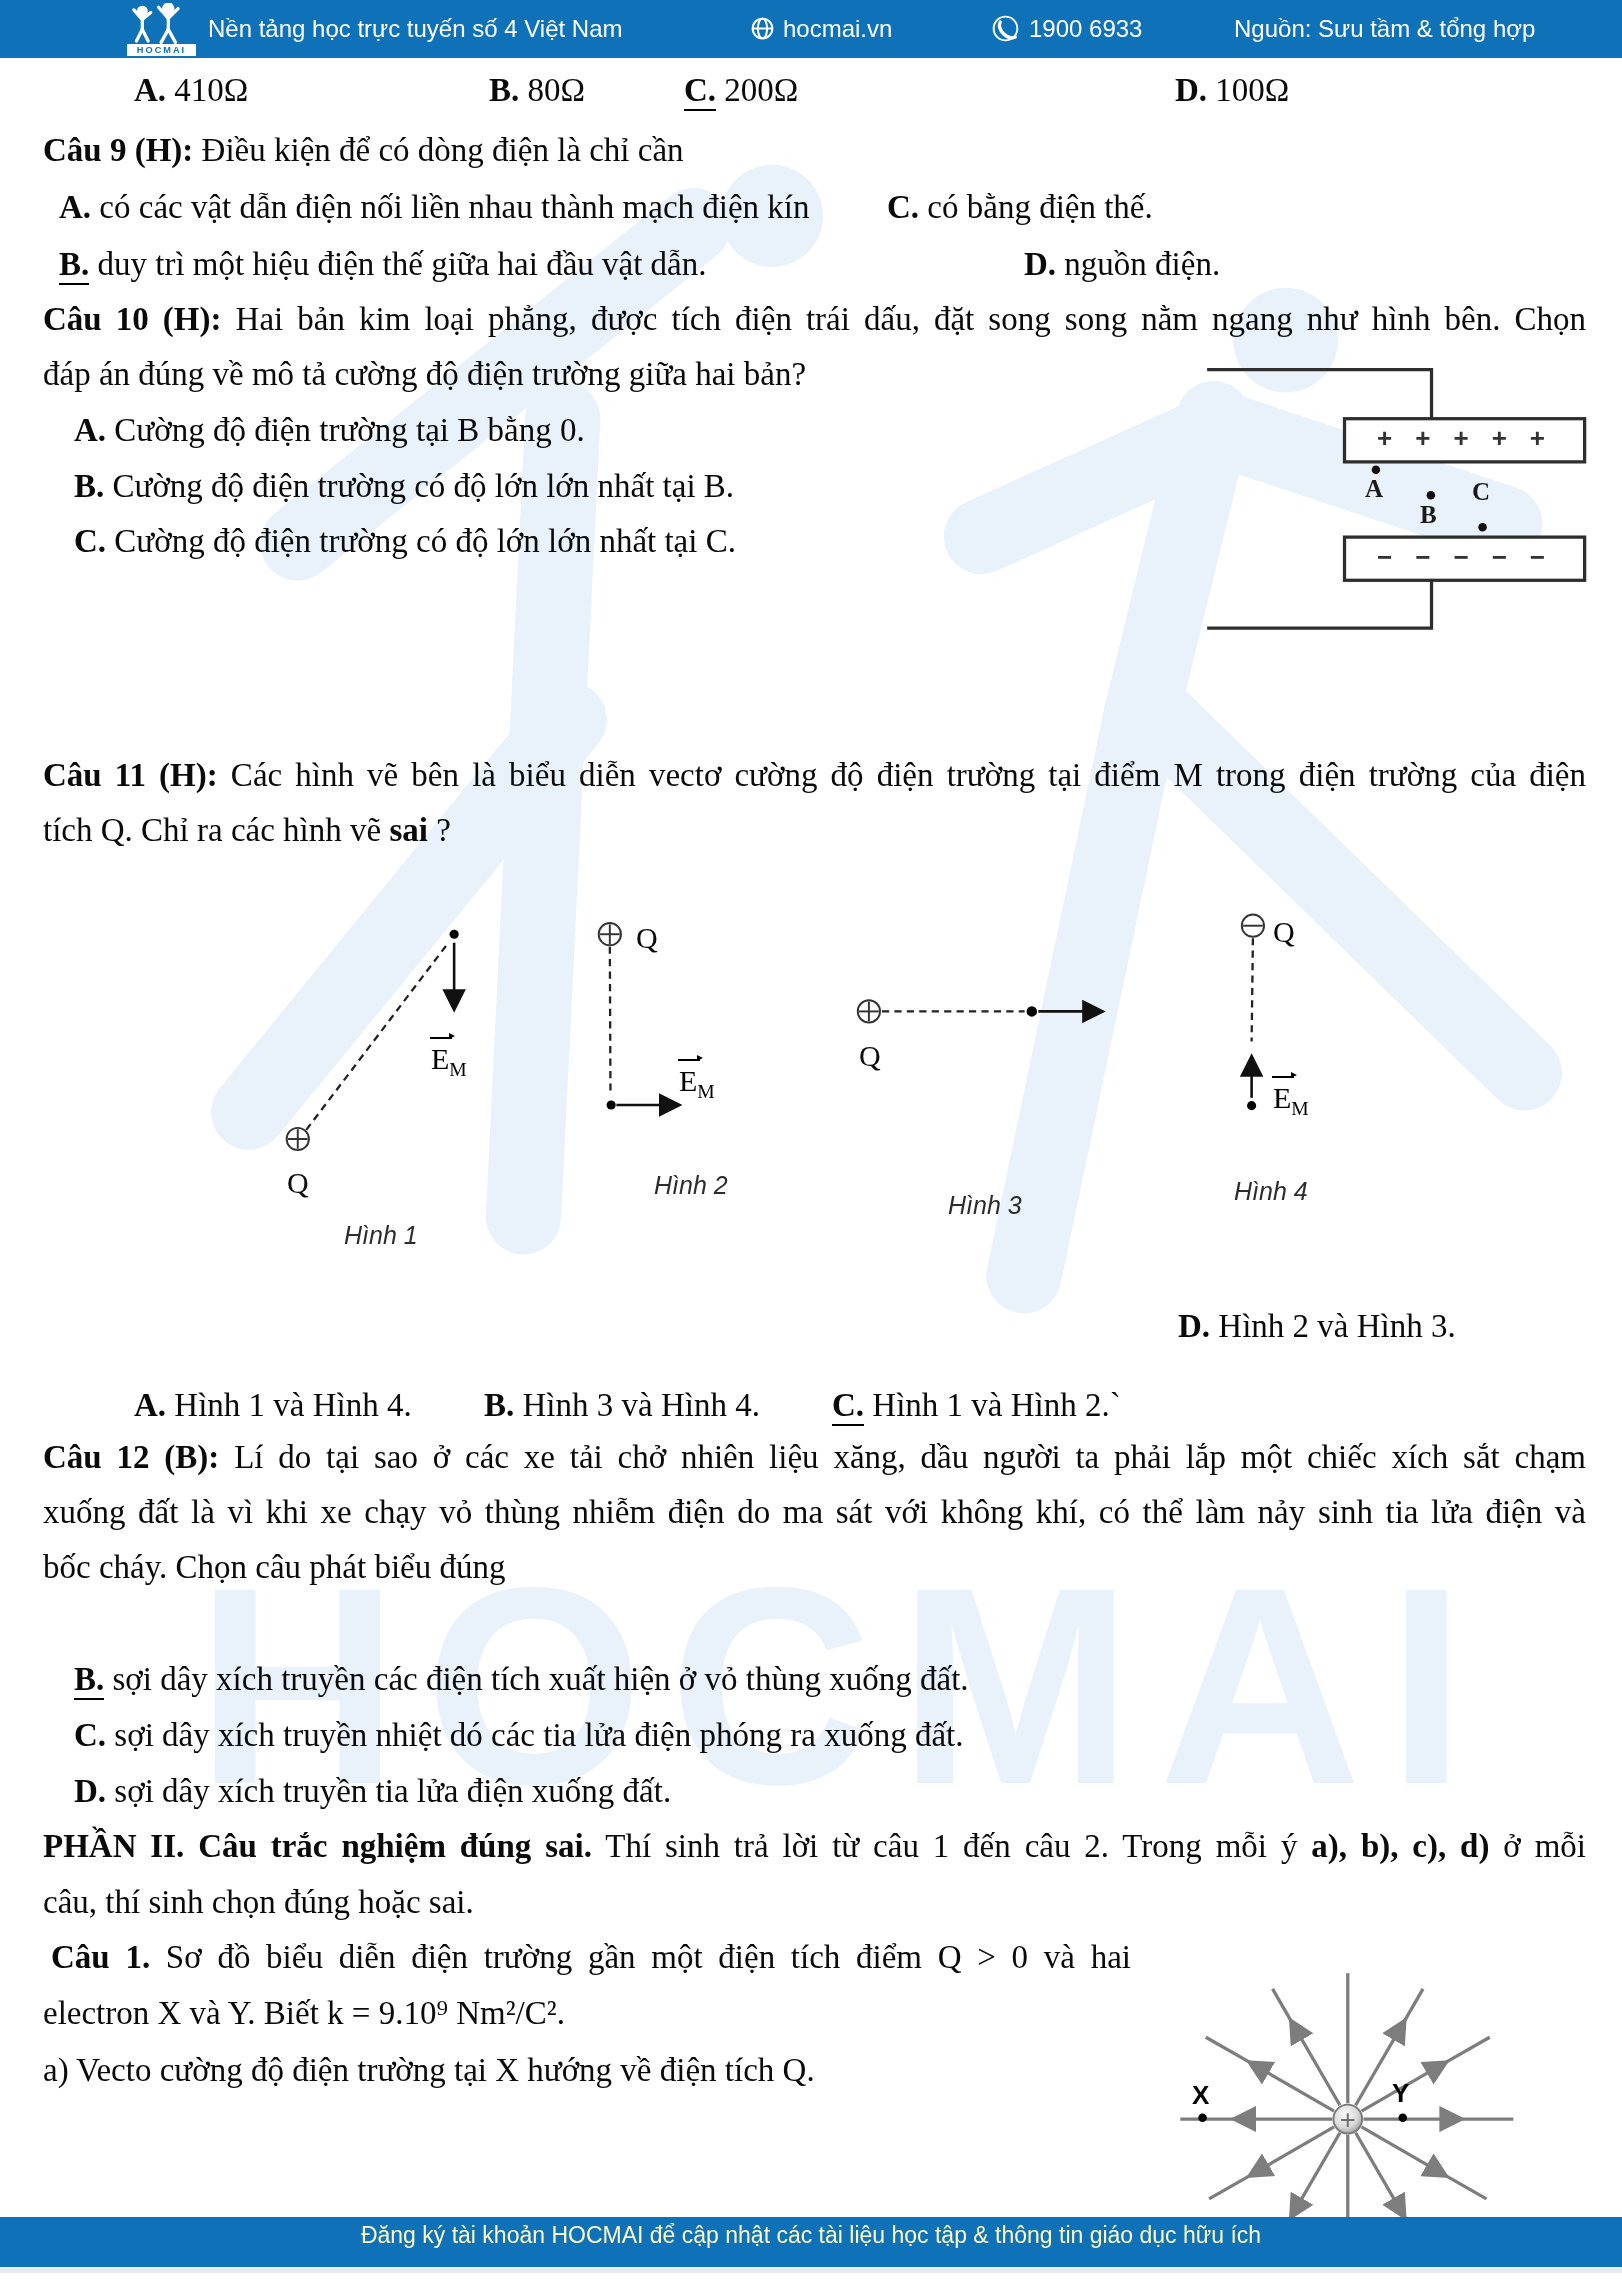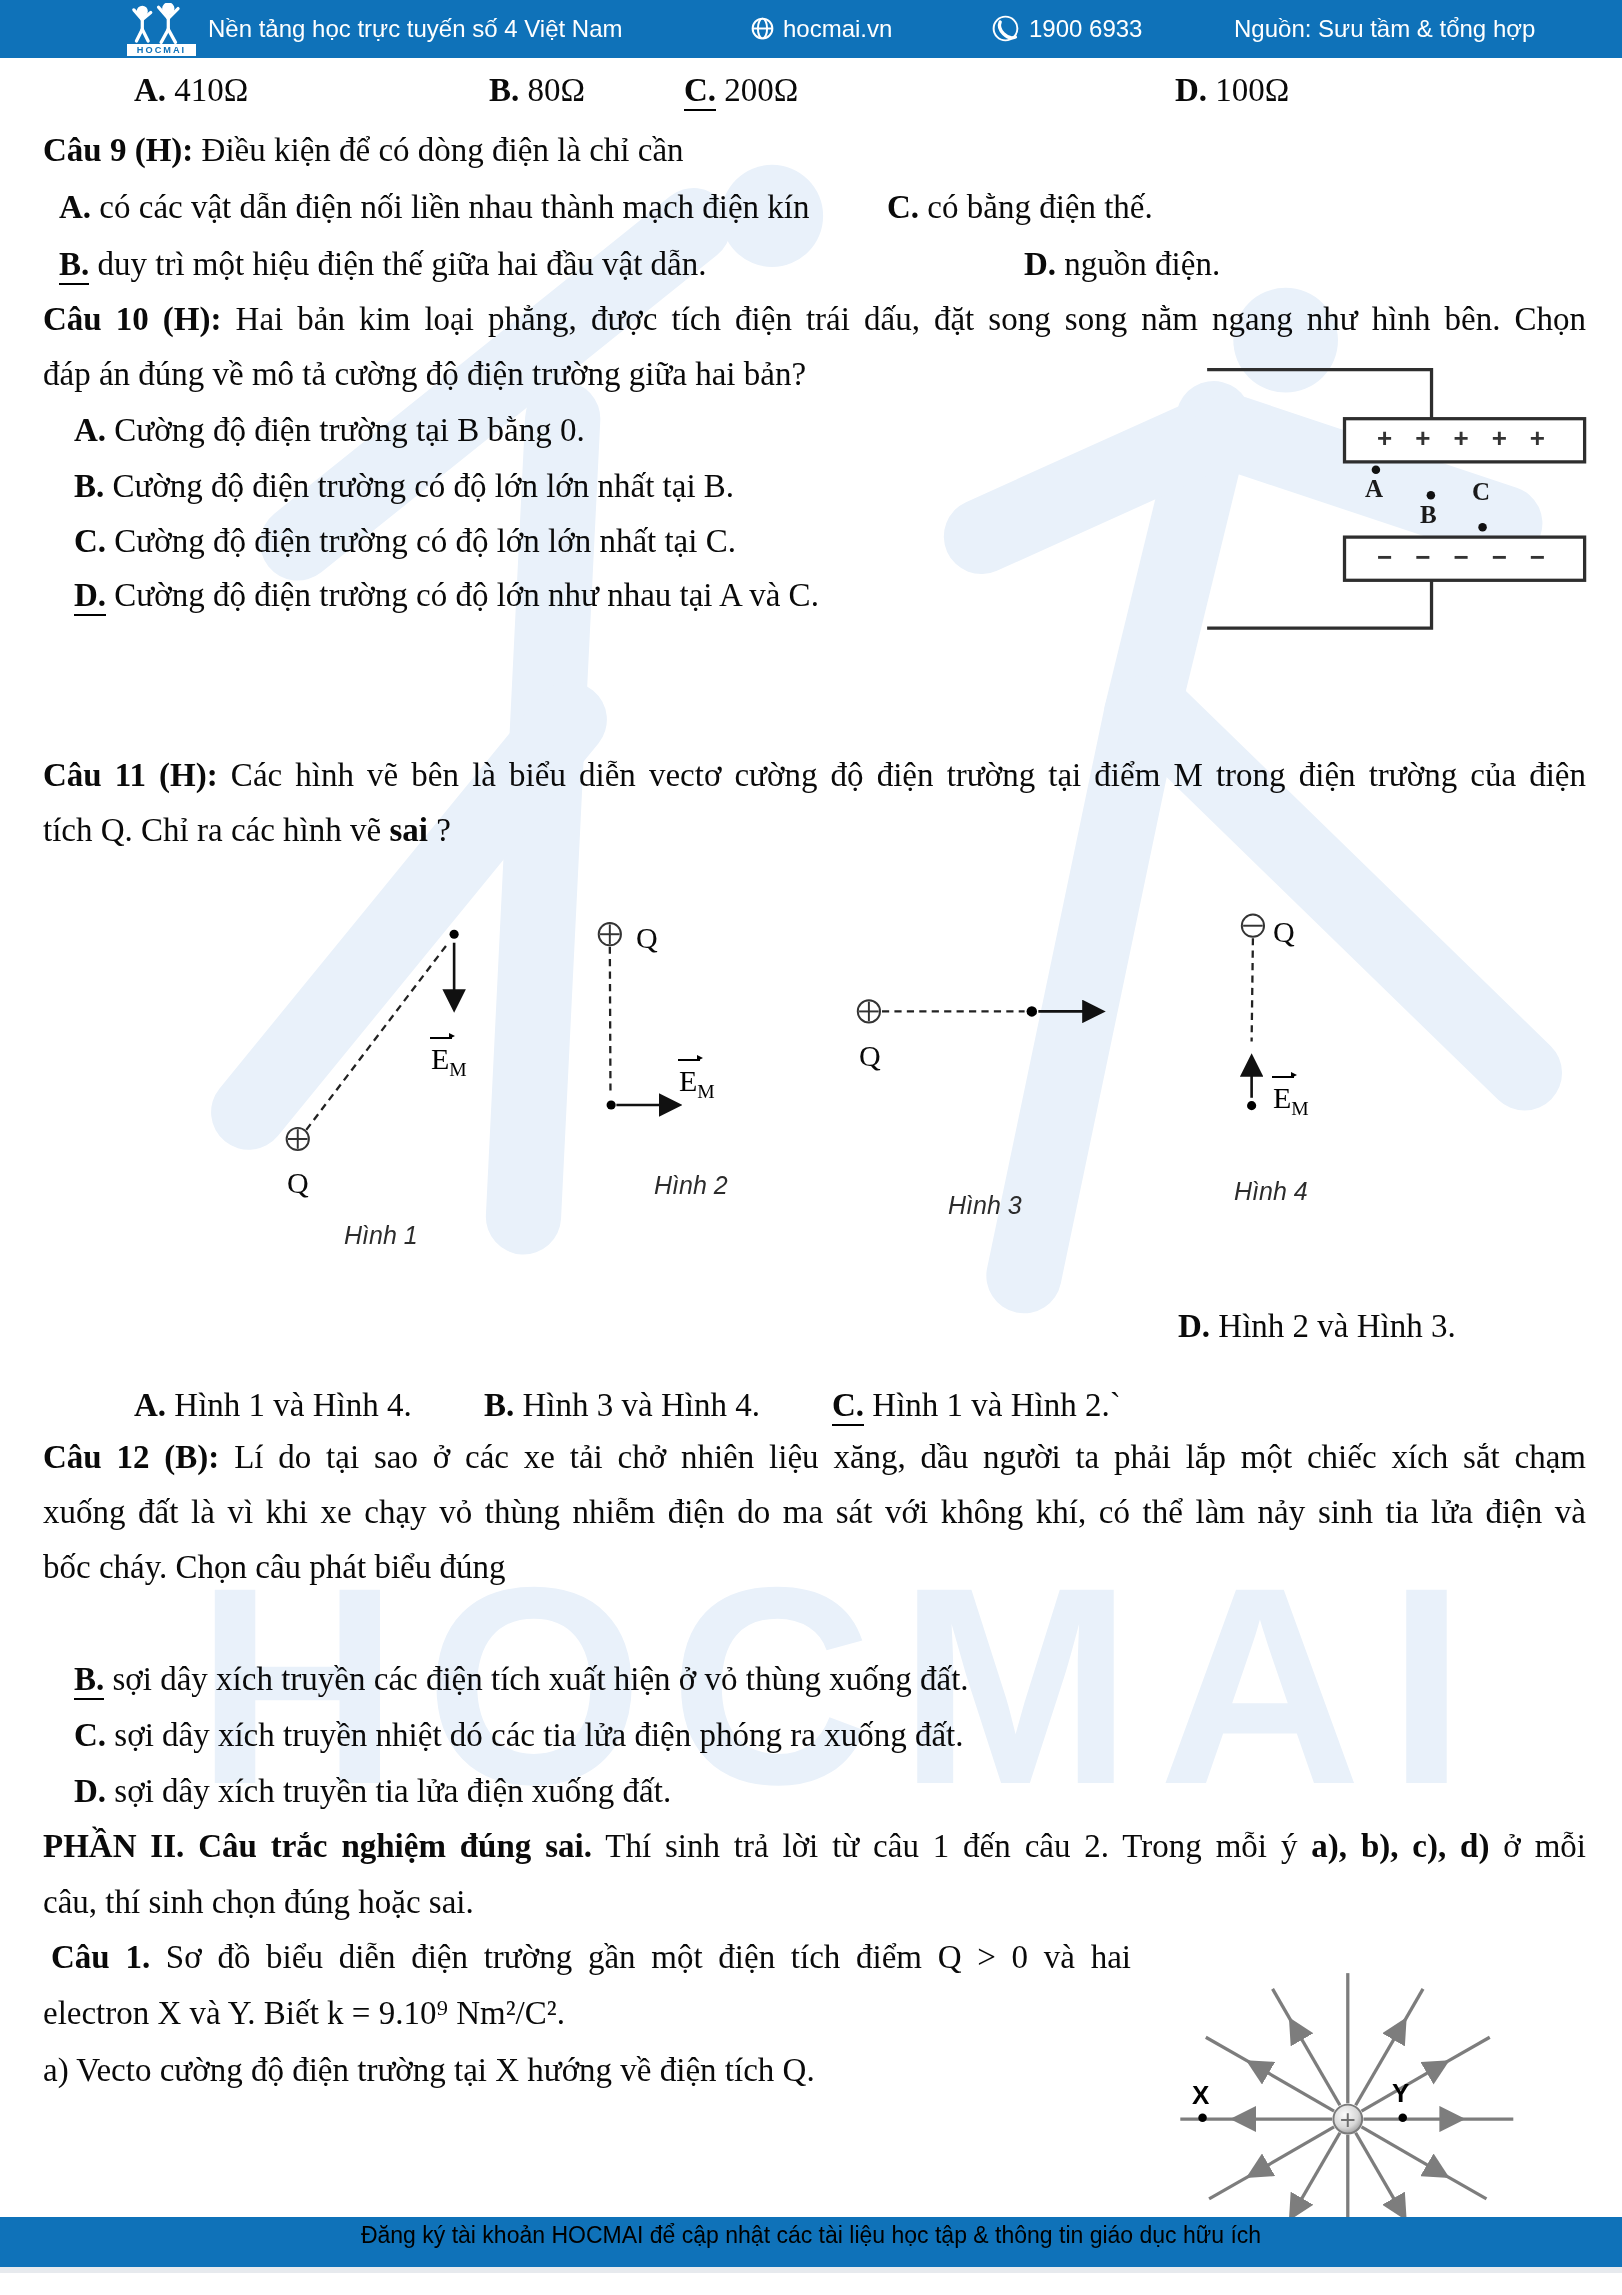--- a/index.html
+++ b/index.html
@@ -17,21 +17,21 @@
   .u{border-bottom:2.6px solid #000;padding-bottom:0.7px;}
   .w-full{width:1543px;}
   .w-c1{width:1080px;}
   
   .header{position:absolute;left:0;top:0;width:1622px;height:58px;background:#0f72b9;z-index:3;
           font-family:"Liberation Sans","DejaVu Sans",sans-serif;color:#fff;}
   .hitem{position:absolute;white-space:nowrap;font-size:24px;}
   .logo-box{position:absolute;left:127px;top:44px;width:69px;height:12.4px;background:#fff;color:#0f72b9;
             font-size:9.2px;font-weight:bold;letter-spacing:2px;text-align:center;line-height:12.4px;}
   .footer{position:absolute;left:0;top:2217px;width:1622px;height:50px;background:#0f72b9;z-index:3;
-          font-family:"Liberation Sans","DejaVu Sans",sans-serif;color:#000000;}
+          font-family:"Liberation Sans","DejaVu Sans",sans-serif;color:#fef9c3;}
   .footer-text{padding-top:4.6px;text-align:center;font-size:23px;}
   .footer-strip{position:absolute;left:0;top:2267px;width:1622px;height:5.9px;background:#e7eaee;z-index:3;}
   
   .wm-text{position:absolute;left:196px;top:1525px;z-index:0;
            font-family:"Liberation Sans","DejaVu Sans",sans-serif;font-weight:700;
            font-size:281px;letter-spacing:26px;color:#e9f1fa;white-space:nowrap;}
   
   .figlab{position:absolute;z-index:2;white-space:nowrap;}
   .qlab{font-size:30px;}
   .cap{font-family:"Liberation Sans","DejaVu Sans",sans-serif;font-style:italic;font-size:25px;color:#2c2c2c;}
@@ -226,23 +226,20 @@
   <div class="ln" style="left:43px;top:355px;">đáp án đúng về mô tả cường độ điện trường giữa hai bản?</div>
   <div class="ln" style="left:74px;top:411px;">
     <span class="b">A.</span><span> Cường độ điện trường tại B bằng 0.</span>
   </div>
   <div class="ln" style="left:74px;top:467px;">
     <span class="b">B.</span><span> Cường độ điện trường có độ lớn lớn nhất tại B.</span>
   </div>
   <div class="ln" style="left:74px;top:522px;">
     <span class="b">C.</span><span> Cường độ điện trường có độ lớn lớn nhất tại C.</span>
   </div>
-  <div class="ln" style="left:74px;top:576px;">
-    <span class="b u">D.</span><span> Cường độ điện trường có độ lớn như nhau tại A và C.</span>
-  </div>
 
   <div class="figlab platechar" style="left:1345px;top:423px;">+ + + + +</div>
   <div class="figlab platechar" style="left:1345px;top:542px;">− − − − −</div>
   <div class="figlab pt" style="left:1365px;top:475px;">A</div>
   <div class="figlab pt" style="left:1420px;top:501px;">B</div>
   <div class="figlab pt" style="left:1472px;top:478px;">C</div>
 
   <div class="jl w-full" style="left:43px;top:756px;">
     <span class="b">Câu 11 (H):</span><span> Các hình vẽ bên là biểu diễn vectơ cường độ điện trường tại điểm M trong điện trường của điện</span>
   </div>

